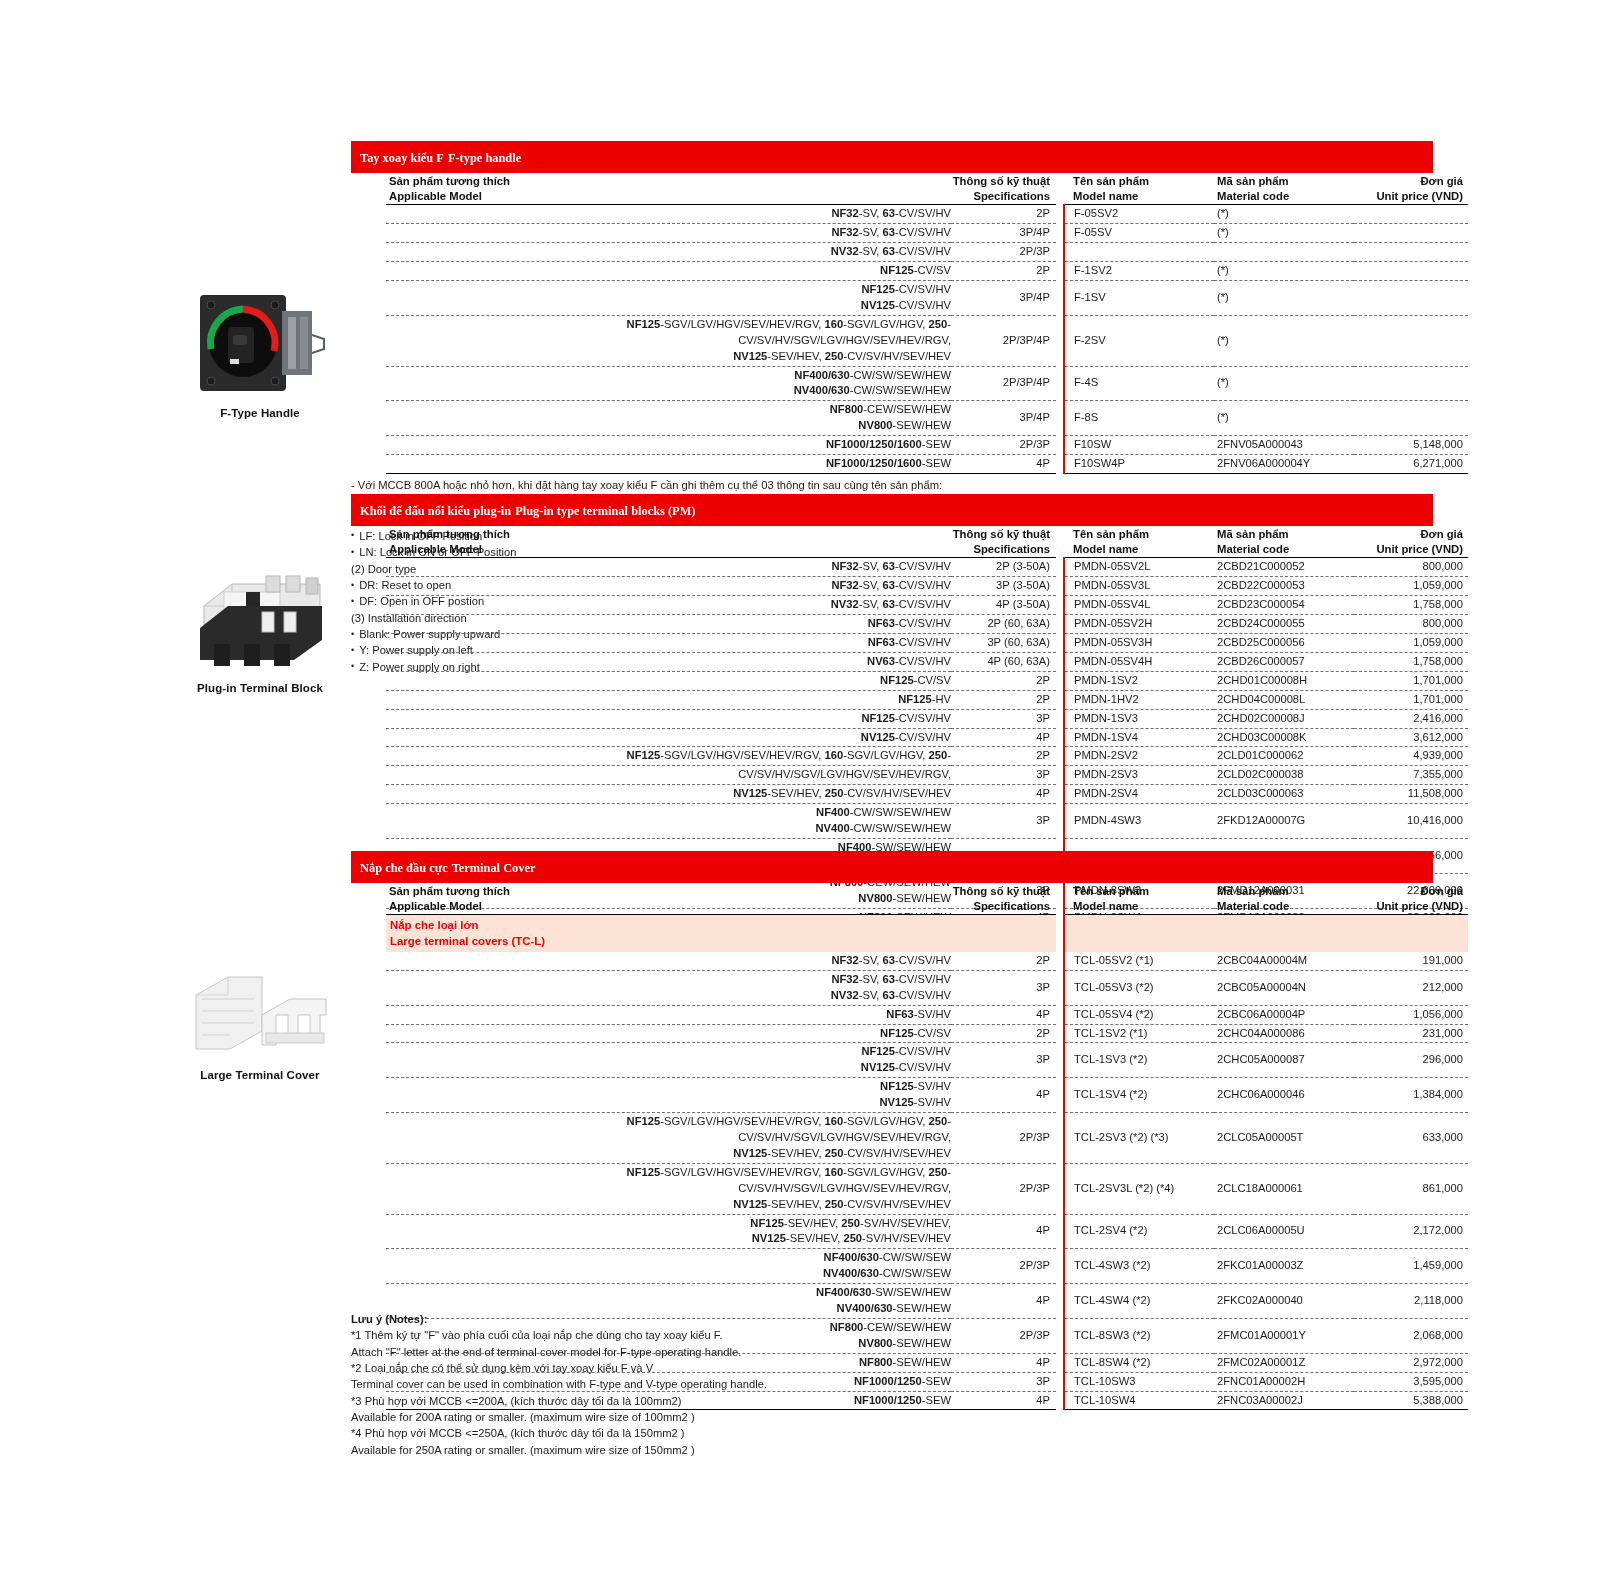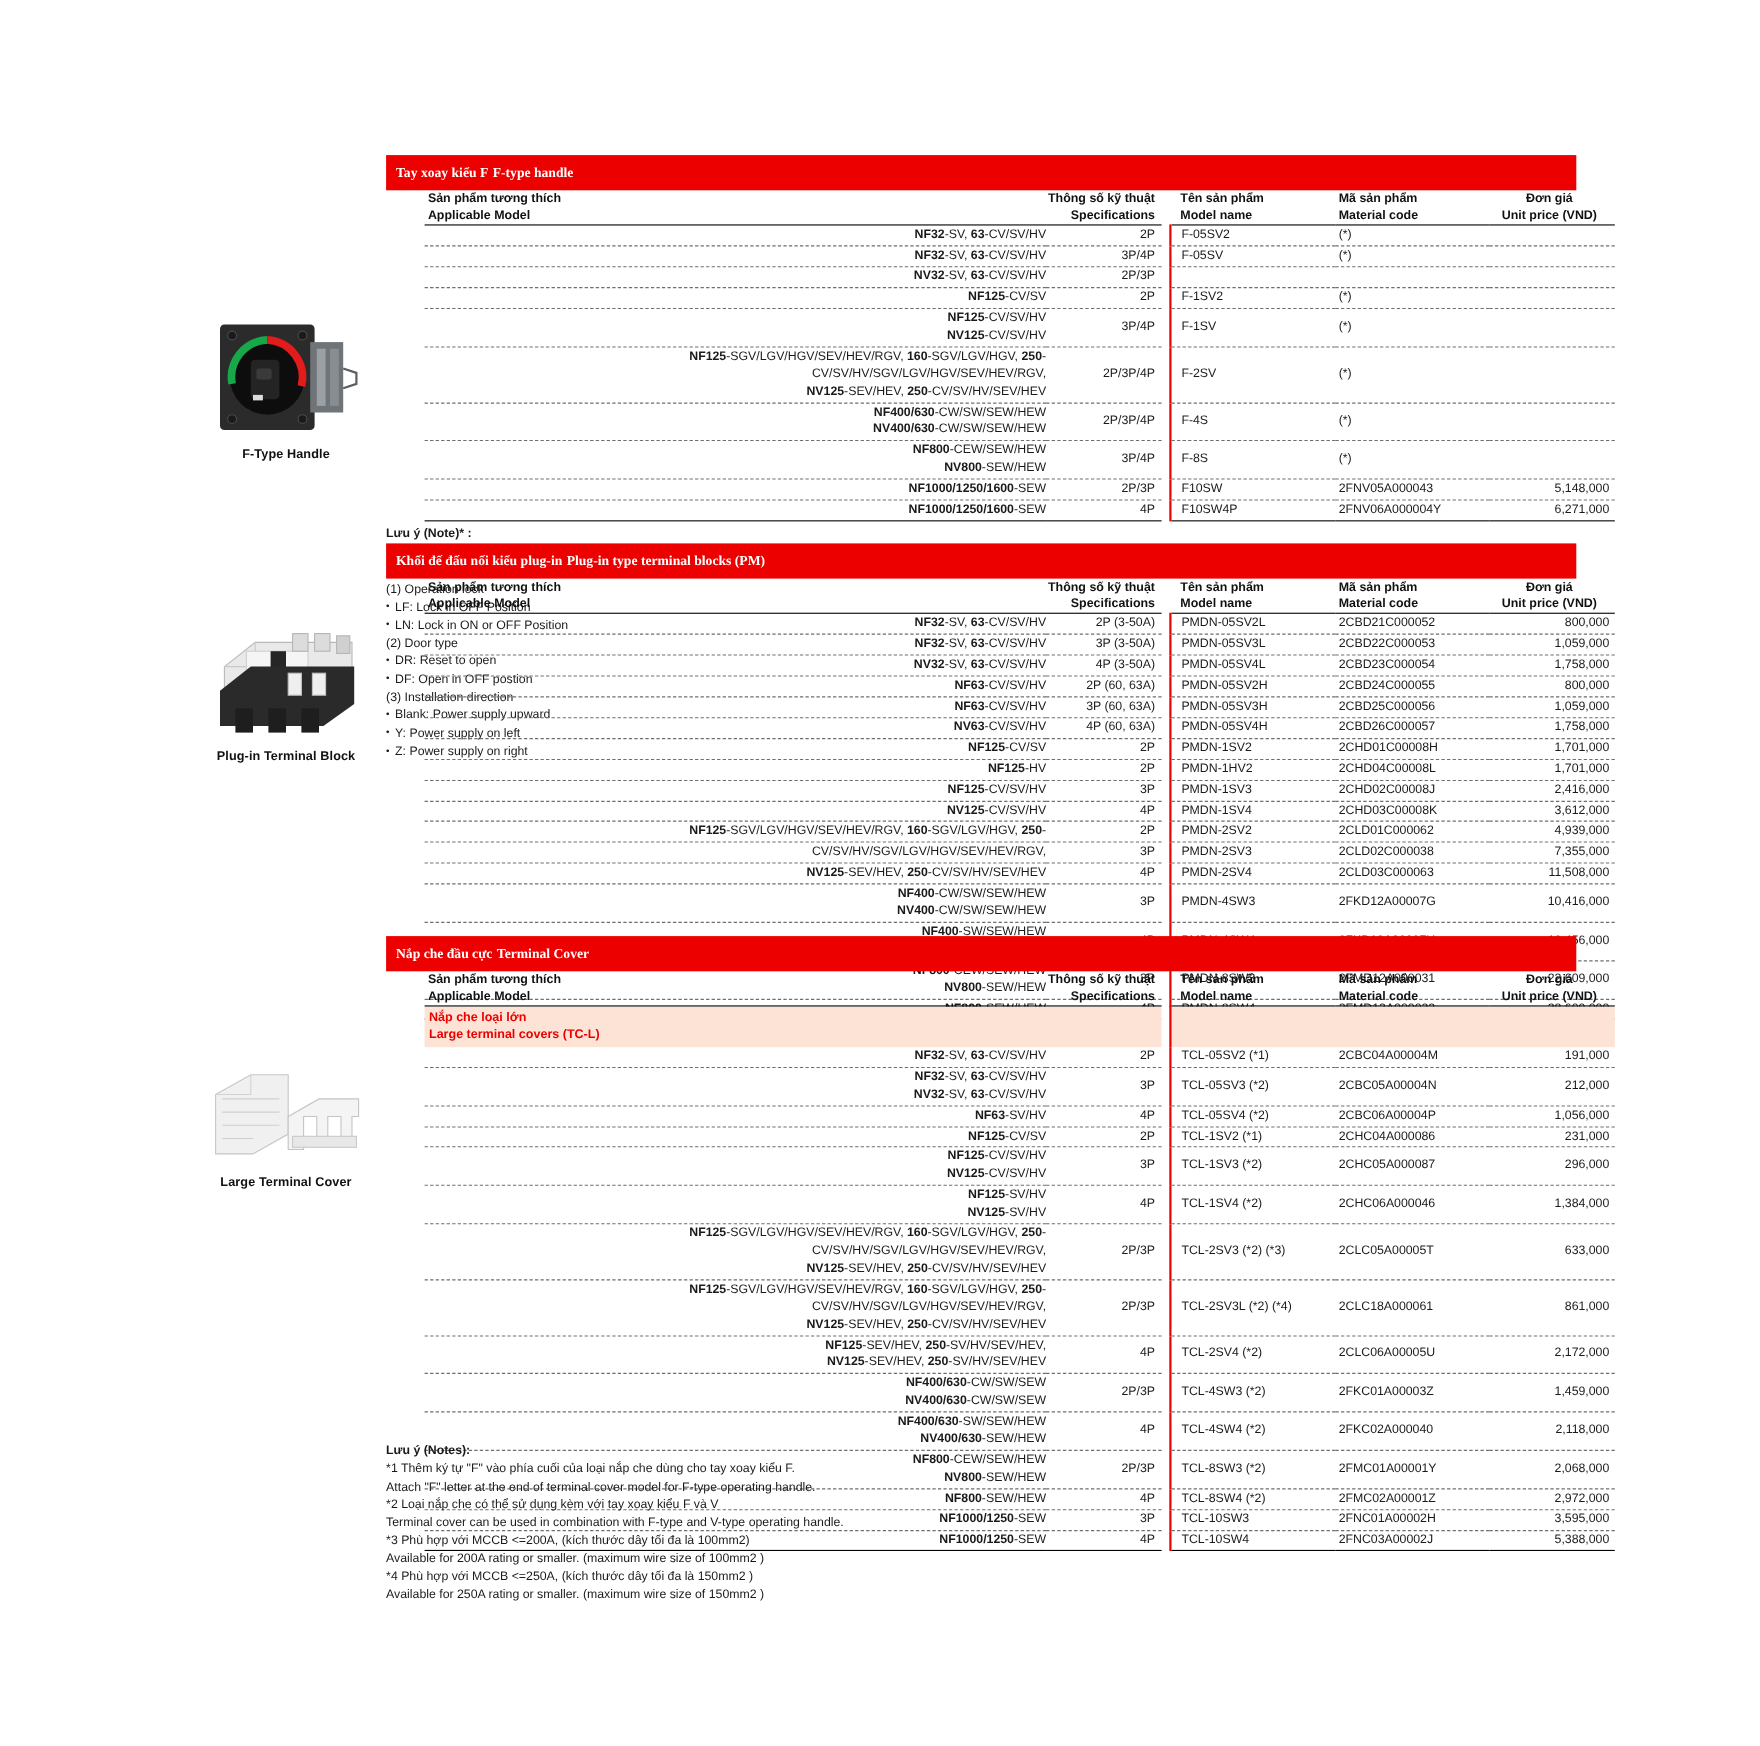--- a/index.html
+++ b/index.html
@@ -46,21 +46,21 @@
     padding:1px 0 0 0; vertical-align:bottom;
     border-bottom:1.4px solid #000;
     line-height:1.34;
   }
   thead th .l1 { display:block; }
   thead th .l2 { display:block; }
   th.h-model { text-align:left; padding-left:3px; }
   th.h-spec  { text-align:right; padding-right:6px; }
   th.h-name  { text-align:left; padding-left:9px; }
   th.h-code  { text-align:left; padding-left:3px; }
-  th.h-price { padding-right:5px; }
+  th.h-price { text-align:right; padding-right:5px; }
   th.h-gap, td.gap { border-bottom:none !important; }
 
   tbody td {
     font-size:11.2px; color:#1a1a1a;
     padding:1px 0 1px 0;
     line-height:1.42;
     vertical-align:middle;
     border-bottom:1px dashed #6e6e6e;
   }
   td.model { text-align:right; padding-left:3px; }
@@ -293,21 +293,20 @@
             <td class="spec">4P</td>
             <td class="gap"></td>
             <td class="name">F10SW4P</td>
             <td class="code">2FNV06A000004Y</td>
             <td class="price">6,271,000</td>
           </tr>
         </tbody>
     </table>
 
     <div class="notes" style="margin-top:3px;">
-      <div class="hd">Lưu ý (Note)* :</div>
       <div>- Với MCCB 800A hoặc nhỏ hơn, khi đặt hàng tay xoay kiểu F cần ghi thêm cụ thể 03 thông tin sau cùng tên sản phẩm:</div>
       <div>(For MCCB 800A or below, specify the 03 following information together with the model name when making purchasing order F-type)</div>
       <div class="notes-cols">
         <div class="notes-col c1">
           <div>(1) Operation lock</div>
           <div class="bullet">LF: Lock in OFF Position</div>
           <div class="bullet">LN: Lock in ON or OFF Position</div>
         </div>
         <div class="notes-col c2">
           <div>(2) Door type</div>

